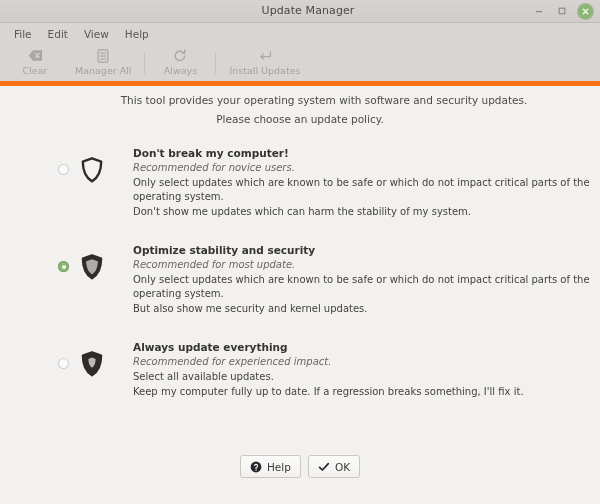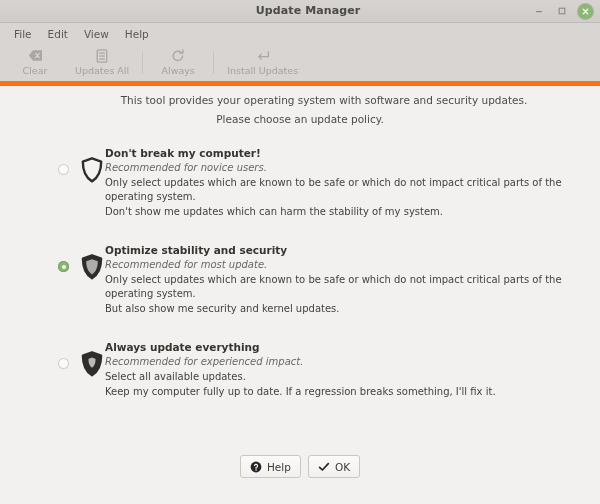--- a/index.html
+++ b/index.html
@@ -33,21 +33,21 @@
     align-items: center;
     position: relative;
     flex: 0 0 auto;
   }
   .title-text {
     position: absolute;
     left: 16px;
     right: 0;
     text-align: center;
     font-size: 11px;
-    font-weight: bold;
+    font-weight: normal;
     color: #4a4a48;
     letter-spacing: .1px;
     line-height: 22px;
   }
   .win-buttons {
     margin-left: auto;
     display: flex;
     align-items: center;
     gap: 9px;
     padding-right: 7px;
@@ -200,21 +200,21 @@
     width: 22px;
     flex: 0 0 auto;
     margin-left: 12px;
     margin-top: 12px;
     display: flex;
     align-items: center;
     justify-content: center;
   }
   .shield svg { display: block; }
   .policy-text {
-    margin-left: 2px;
+    margin-left: 30px;
     padding-top: 1px;
   }
   .p-title {
     font-size: 10.5px;
     font-weight: bold;
     color: #35342f;
     line-height: 14px;
   }
   .p-sub {
     font-size: 10px;
@@ -302,21 +302,21 @@
 
     <div class="tb-item">
       <div class="tb-icon">
         <svg width="12" height="14" viewBox="0 0 12 14">
           <rect x="1.2" y="0.8" width="9.6" height="12.4" rx="1.2" fill="none" stroke="#aaa7a4" stroke-width="1.3"></rect>
           <rect x="3.2" y="3.4" width="5.6" height="1.3" fill="#aaa7a4"></rect>
           <rect x="3.2" y="6.4" width="5.6" height="1.3" fill="#aaa7a4"></rect>
           <rect x="3.2" y="9.4" width="5.6" height="1.3" fill="#aaa7a4"></rect>
         </svg>
       </div>
-      <div class="tb-label">Updates All</div>
+      <div class="tb-label">Manager All</div>
     </div>
 
     <div class="tb-sep"></div>
 
     <div class="tb-item">
       <div class="tb-icon">
         <svg width="14" height="14" viewBox="0 0 14 14">
           <path d="M11.6 6.9 A4.7 4.7 0 1 1 9.9 3.2" fill="none" stroke="#aaa7a4" stroke-width="1.4" stroke-linecap="round"></path>
           <path d="M11.9 0.9 L11.9 4.0 L8.8 4.0" fill="none" stroke="#aaa7a4" stroke-width="1.4" stroke-linecap="round" stroke-linejoin="round"></path>
         </svg>

